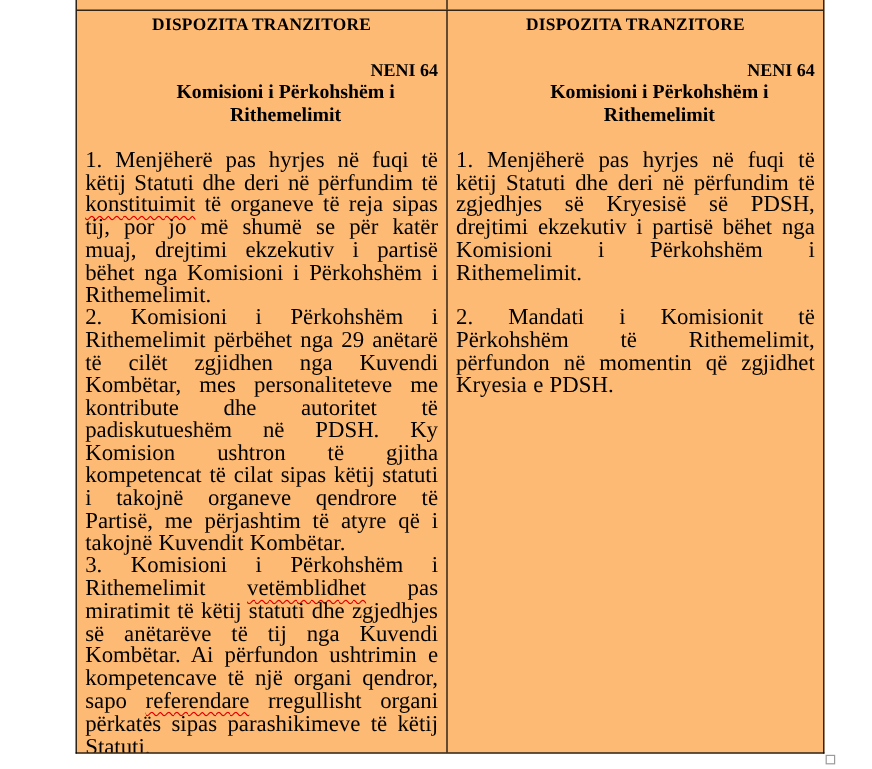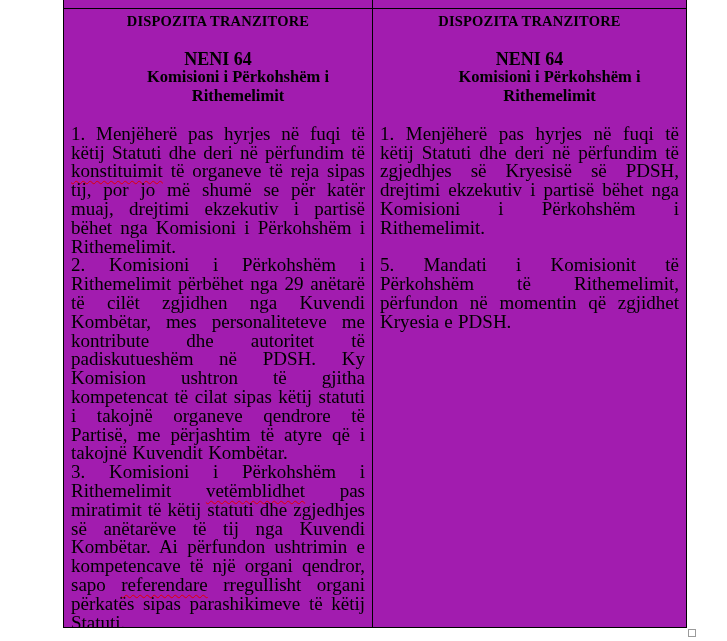--- a/index.html
+++ b/index.html
@@ -22,21 +22,21 @@
     left: 63px;
     top: 0;
     width: 624px;
     height: 628px;
     box-sizing: border-box;
     border-left: 1.5px solid #000;
     border-right: 1.5px solid #000;
     border-bottom: 1.5px solid #000;
     display: flex;
     flex-direction: column;
-    background: #a21caf;
+    background: #fdba74;
   }
   .row { display: flex; }
   .row-spacer {
     height: 9px;
     box-sizing: border-box;
     border-bottom: 1.5px solid #000;
     flex: none;
   }
   .row-main { flex: 1; min-height: 0; }
   .cell {
@@ -55,21 +55,21 @@
   .cell-header {
     text-align: center;
     font-weight: bold;
     line-height: 18.8px;
   }
   .section-title {
     font-size: 14.5px;
     letter-spacing: 0.2px;
     margin-bottom: 18.8px;
   }
-  .article-number { font-size: 18px; }
+  .article-number { font-size: 15px; text-align: right; }
   .article-title  { font-size: 16.5px; margin-bottom: 18.8px; margin-left: 40px; }
 
   .cell-body {
     font-size: 19px;
     line-height: 18.8px;
   }
   .cell-body p {
     margin: 0;
     text-align: justify;
     word-spacing: 0.5px;
@@ -120,20 +120,20 @@
     </div>
 
     <div class="cell cell-right">
       <div class="cell-header">
         <div class="section-title">DISPOZITA TRANZITORE</div>
         <div class="article-number">NENI 64</div>
         <div class="article-title">Komisioni i Përkohshëm i Rithemelimit</div>
       </div>
       <div class="cell-body gap">
           <p>1. Menjëherë pas hyrjes në fuqi të këtij Statuti dhe deri në përfundim të zgjedhjes së Kryesisë së PDSH, drejtimi ekzekutiv i partisë bëhet nga Komisioni i Përkohshëm i Rithemelimit.</p>
-          <p>5. Mandati i Komisionit të Përkohshëm të Rithemelimit, përfundon në momentin që zgjidhet Kryesia e PDSH.</p>
+          <p>2. Mandati i Komisionit të Përkohshëm të Rithemelimit, përfundon në momentin që zgjidhet Kryesia e PDSH.</p>
         </div>
     </div>
 
   </div>
 </div>
 
 <div class="resize-handle"></div>
 
 </body></html>

